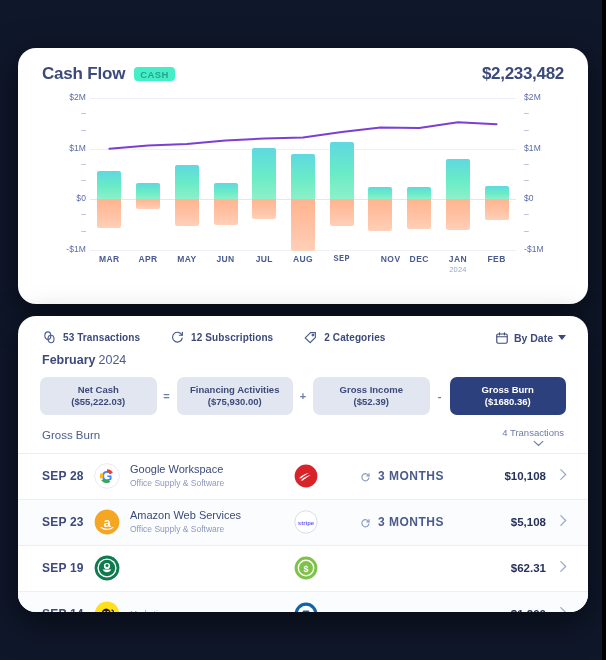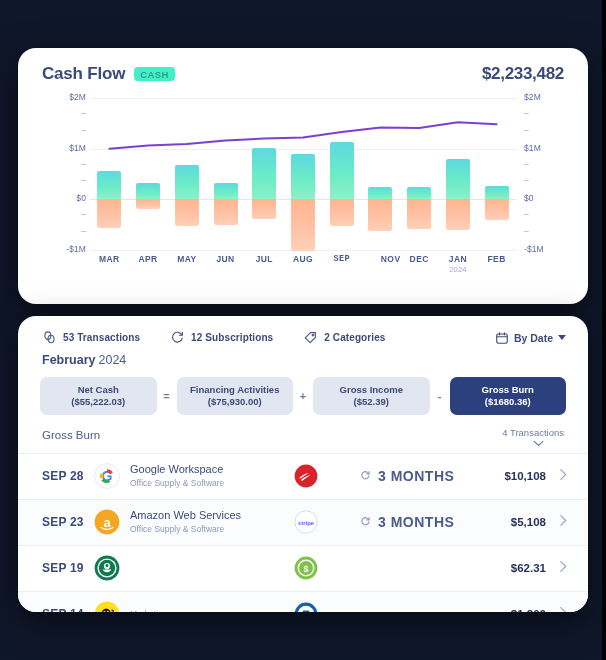--- a/index.html
+++ b/index.html
@@ -199,23 +199,23 @@
   .r-name { font-size: 11px; color: #3b4a7a; line-height: 1.25; }
   .r-sub  { font-size: 8.5px; color: #8c99bd; line-height: 1.3; margin-top: 1px; }
   .r-badge {
     width: 24px; height: 24px; border-radius: 50%;
     margin-left: 14px;
     display: flex; align-items: center; justify-content: center;
     flex: none;
   }
   .r-recur {
     margin-left: auto;
-    display: flex; align-items: flex-start;
+    display: flex; align-items: flex-end;
     width: 120px;
-    font-size: 14px; font-weight: bold; color: #4a5b8f;
+    font-size: 12px; font-weight: bold; color: #4a5b8f;
     letter-spacing: 0.5px;
   }
   .r-recur .rico { width: 11px; height: 11px; margin-right: 7px; }
   .r-amt {
     width: 66px; text-align: right;
     font-size: 11.5px; font-weight: bold; color: #27315a;
   }
   .r-chev { width: 22px; text-align: right; }
 </style>
 </head>

